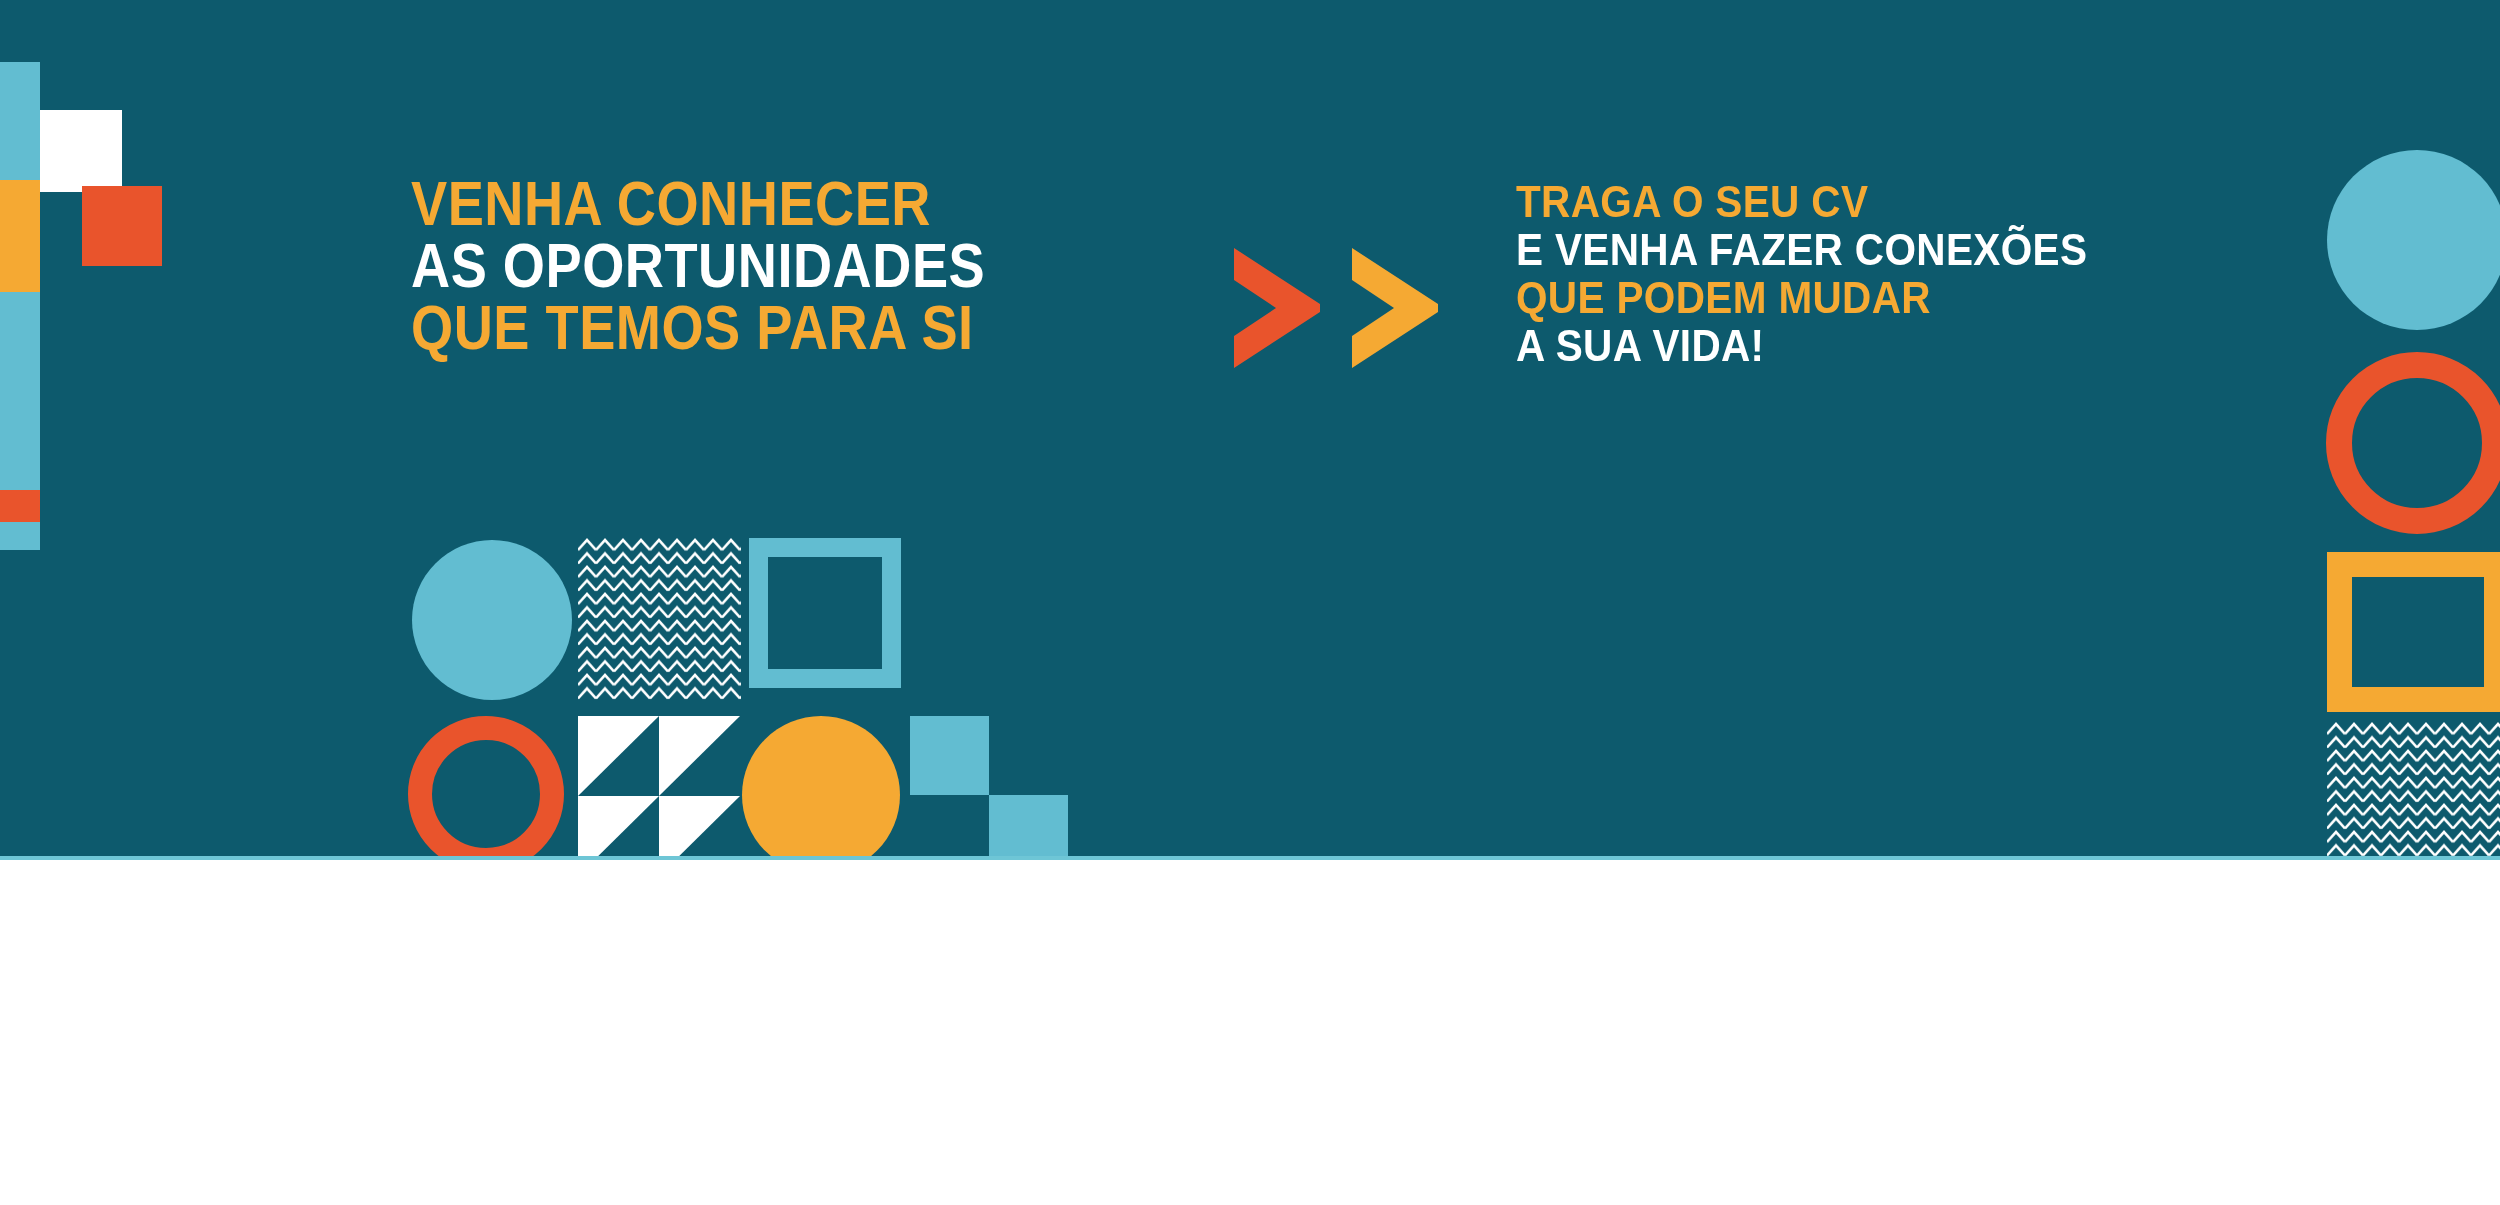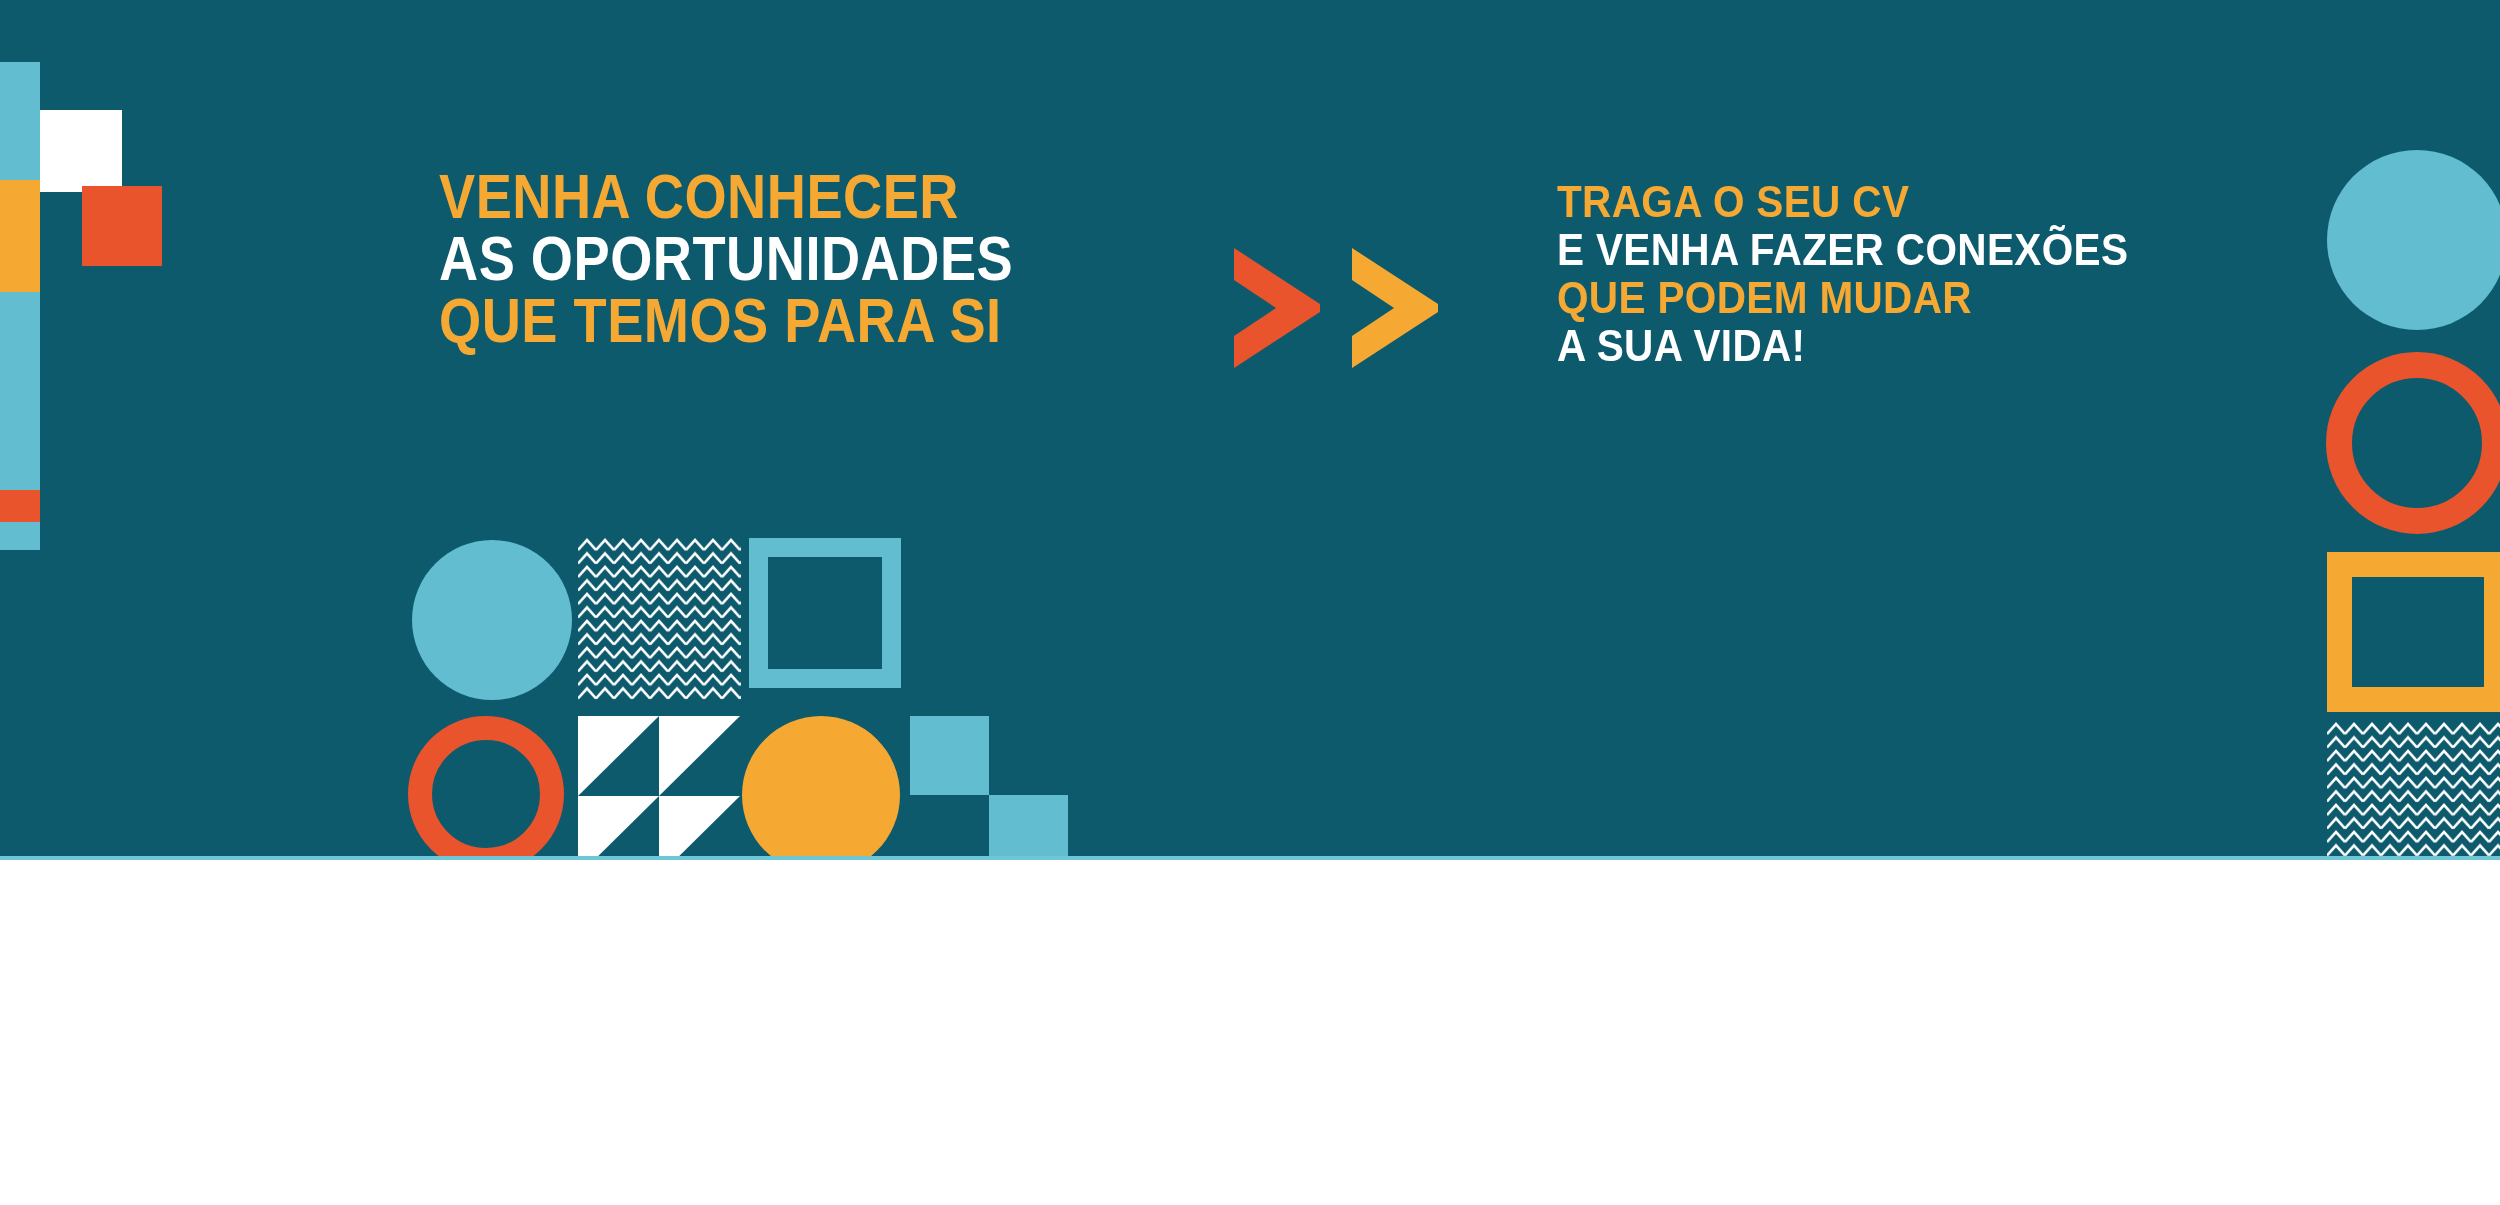--- a/index.html
+++ b/index.html
@@ -10,32 +10,32 @@
   .hero{position:absolute;left:0;top:0;width:2500px;height:860px;background:#0d5a6d;overflow:hidden;}
   .hero-underline{position:absolute;left:0;top:856px;width:2500px;height:4px;background:#6ec6d6;}
 
   
   .edge-strip{position:absolute;left:0;top:62px;width:40px;height:488px;}
   .edge-seg{position:absolute;left:0;width:40px;}
   .sq-white{position:absolute;left:40px;top:110px;width:82px;height:82px;background:#ffffff;}
   .sq-red{position:absolute;left:82px;top:186px;width:80px;height:80px;background:#e9542c;}
 
   
-  .headline{position:absolute;left:411px;top:165px;letter-spacing:.6px;margin-left:28px;}
+  .headline{position:absolute;left:411px;top:172px;letter-spacing:.6px;}
   .headline div{font-family:"Liberation Sans",sans-serif;font-weight:700;font-size:63px;line-height:62px;
     transform:scaleX(.86);transform-origin:left center;white-space:nowrap;}
   .t-amber{color:#f5a933;}
   .t-white{color:#ffffff;}
 
   
   .chevrons{position:absolute;left:1228px;top:248px;width:210px;height:120px;}
   .chev{position:absolute;top:0;width:92px;height:120px;}
 
   
-  .subline{position:absolute;left:1516px;top:178px;margin-left:41px;}
+  .subline{position:absolute;left:1516px;top:178px;}
   .subline div{font-family:"Liberation Sans",sans-serif;font-weight:700;font-size:45px;line-height:48px;
     transform:scaleX(.9);transform-origin:left center;white-space:nowrap;letter-spacing:.4px;}
 
   
   .shape{position:absolute;}
   .circ-fill{border-radius:50%;}
   .ring{border-radius:50%;background:transparent;}
   .sq-outline{background:transparent;}
 
   

